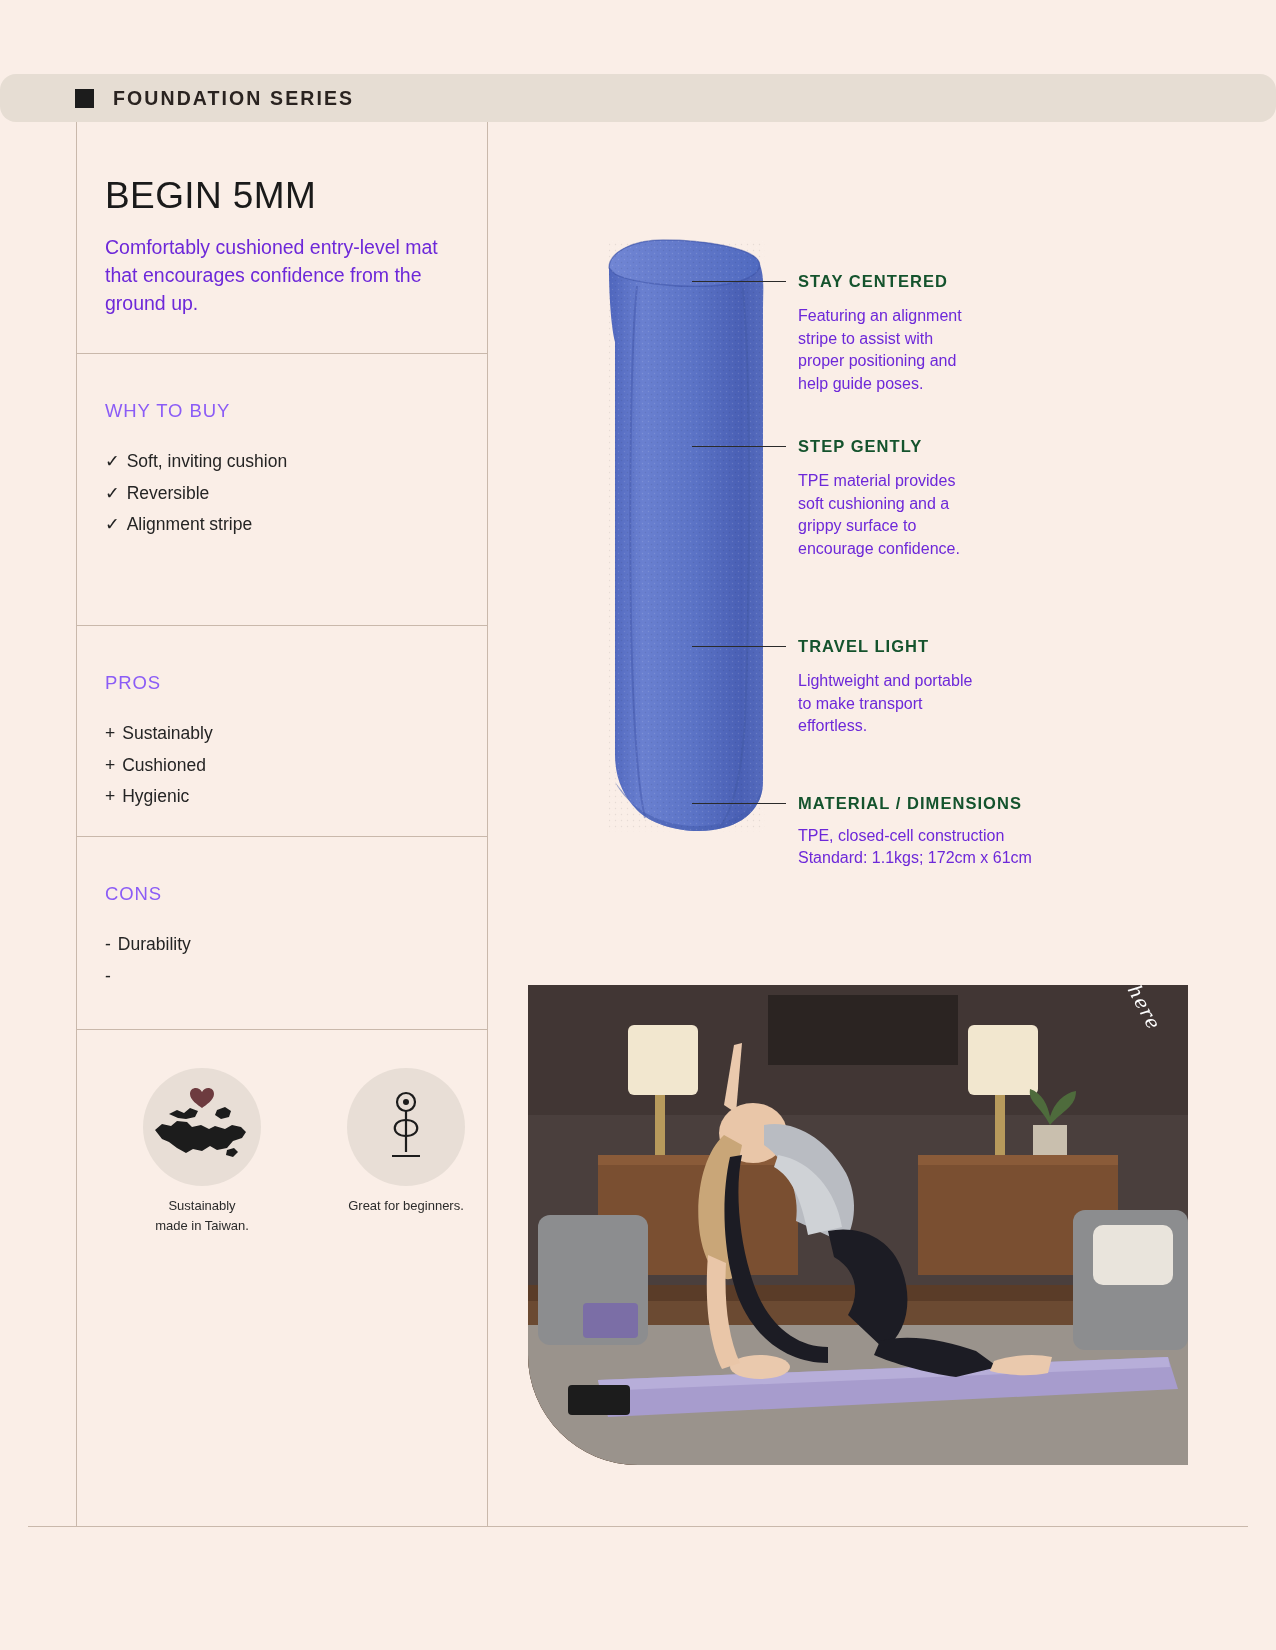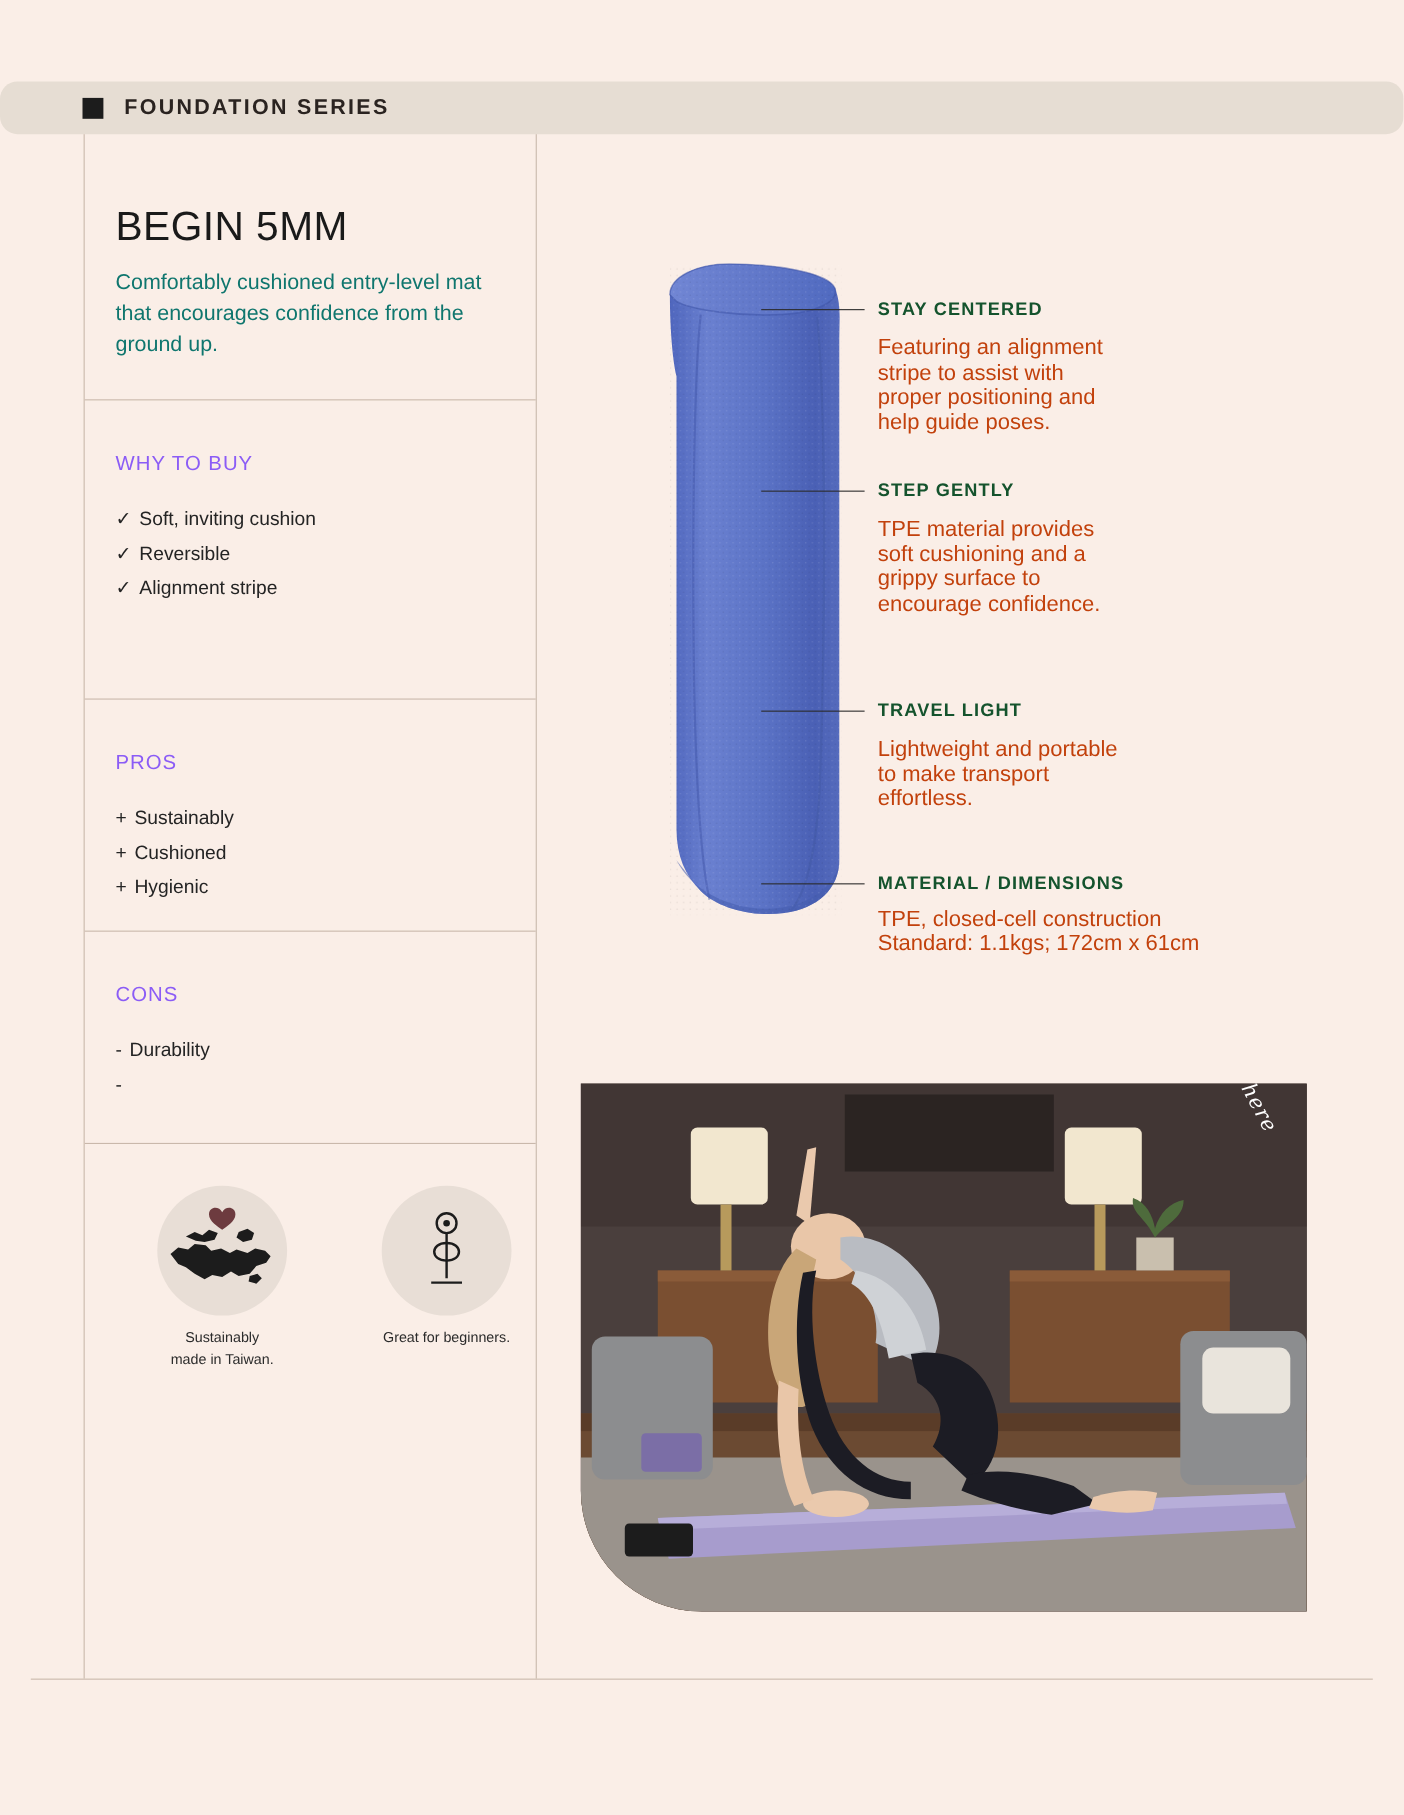--- a/index.html
+++ b/index.html
@@ -53,21 +53,21 @@
   .h-rule-bottom {
     position: absolute;
     left: 28px; top: 1526px;
     width: 1220px; height: 1px;
     background: #c9b8ab;
   }
 
   
   .left-col {
     position: absolute;
-    left: 77px; top: 132px;
+    left: 77px; top: 122px;
     width: 410px;
     height: 1404px;
   }
   .panel {
     padding: 0 0 0 14px;
     position: relative;
   }
   .panel-divider {
     position: absolute;
     left: 0; width: 410px;
@@ -83,21 +83,21 @@
     padding-top: 53px;
     padding-left: 14px;
     color: #1a1a1a;
   }
   .product-desc {
     font-size: 19.5px;
     line-height: 28px;
     padding-left: 14px;
     padding-top: 16px;
     padding-right: 14px;
-    color: #0f766e;
+    color: #6d28d9;
   }
 
   .section-heading {
     font-size: 18.5px;
     font-weight: 400;
     letter-spacing: 0.9px;
     padding-left: 14px;
     color: #8b5cf6;
   }
   .bullet-list {
@@ -163,23 +163,23 @@
     background: #2b2b2b;
   }
   .callout-title {
     font-size: 16.5px;
     font-weight: 700;
     letter-spacing: 1.05px;
     color: #14532d;
     margin: 0;
   }
   .callout-body {
-    font-size: 20px;
+    font-size: 16px;
     line-height: 22.5px;
-    color: #c2410c;
+    color: #6d28d9;
     margin-top: 14px;
     white-space: pre-line;
   }
   .callout-body.tight { margin-top: 12px; line-height: 22px; }
 
   
   .photo {
     position: absolute;
     left: 40px; top: 863px;
     width: 660px; height: 480px;

